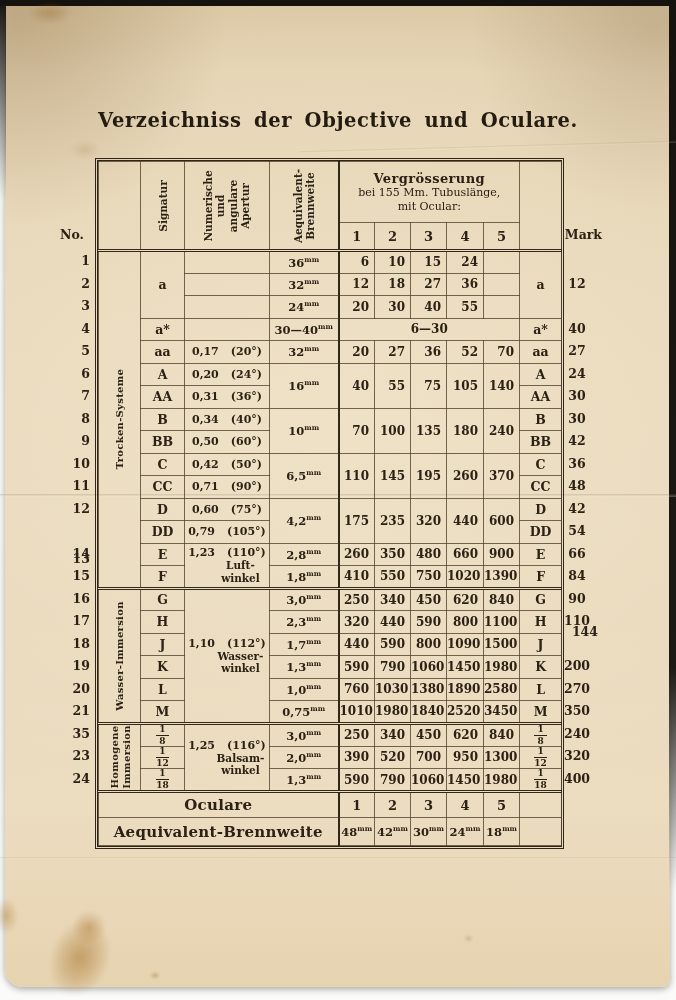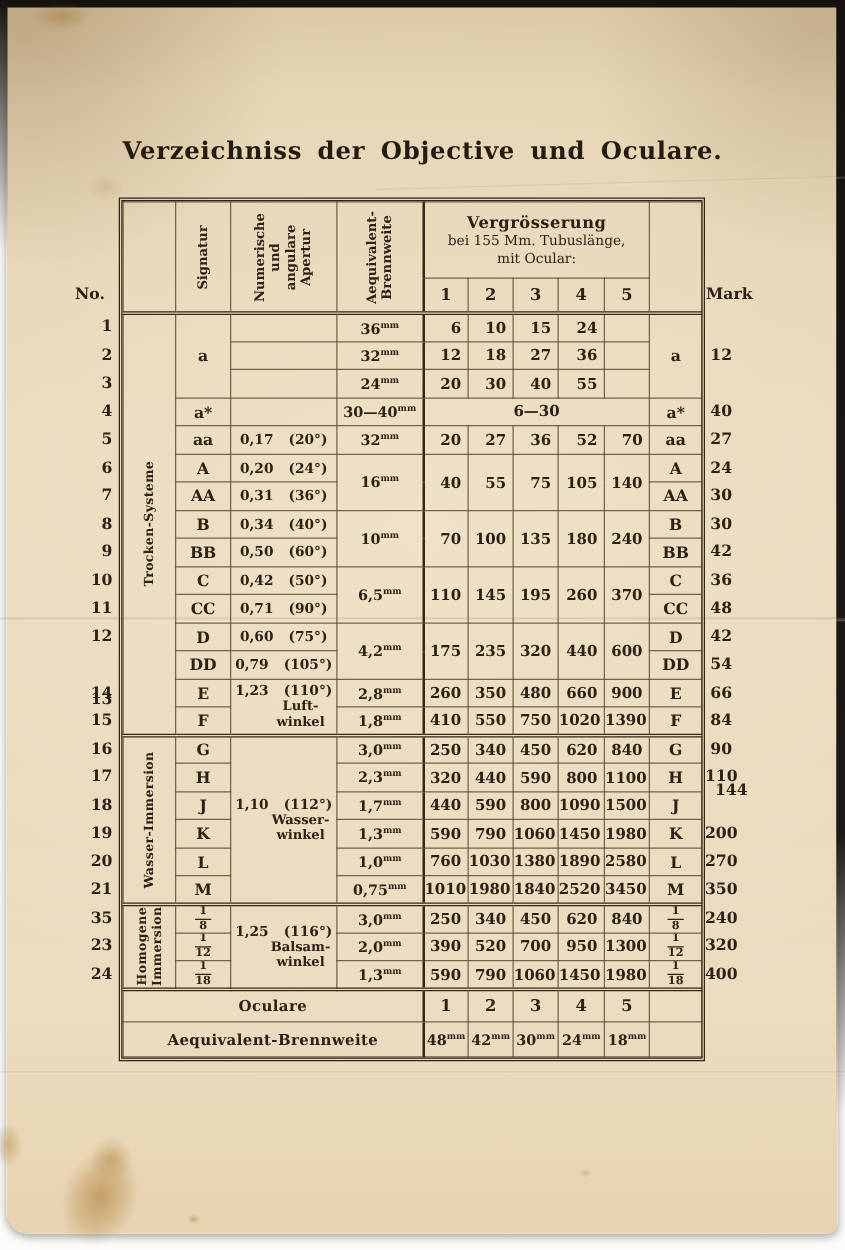--- a/index.html
+++ b/index.html
@@ -69,21 +69,21 @@
   .vlabel{position:absolute;top:50%;left:50%;transform:translate(-50%,-50%) rotate(-90deg);
          white-space:pre;text-align:center;font-weight:bold;font-size:10px;letter-spacing:.3px;line-height:1.15;}
   td.k-s,td.k-s2{text-align:center;font-weight:bold;font-size:12.5px;}
   td.k-b{text-align:center;font-weight:bold;font-size:11.5px;vertical-align:middle;}
   td.k-b sup,.fnum-unit sup{font-size:7px;}
   td.k-a{font-weight:bold;font-size:11px;vertical-align:middle;}
   .apline{display:flex;justify-content:center;gap:12px;}
   .winkel{white-space:pre-line;text-align:center;font-size:10.5px;line-height:1.15;margin-left:32%;}
   td.k-m{text-align:right;padding-right:5px;font-weight:bold;font-size:12px;}
   td.k-m.span{text-align:center;padding-right:0;}
-  .flabel{text-align:center;font-weight:bold;font-size:12px;letter-spacing:.3px;}
+  .flabel{text-align:center;font-weight:bold;font-size:15px;letter-spacing:.3px;}
   .fnum{text-align:center;font-weight:bold;font-size:13px;}
   .fnum-unit{text-align:center;font-weight:bold;font-size:11.5px;}
   .frac{display:inline-flex;flex-direction:column;align-items:center;font-size:9px;line-height:1;font-weight:bold;vertical-align:middle;}
   .frac .fn{border-bottom:1px solid #2b2114;padding:0 3px 1px;margin-bottom:1px;}
 
   .sidehead{position:absolute;font-weight:bold;font-size:12.5px;line-height:28px;}
   .no-head{left:52px;width:40px;top:221px;text-align:center;}
   .mark-head{left:558px;width:44px;top:221px;text-align:right;}
   .no-num{position:absolute;left:52px;width:38px;text-align:right;
           font-weight:bold;font-size:12.5px;line-height:22.5px;height:22.5px;}

